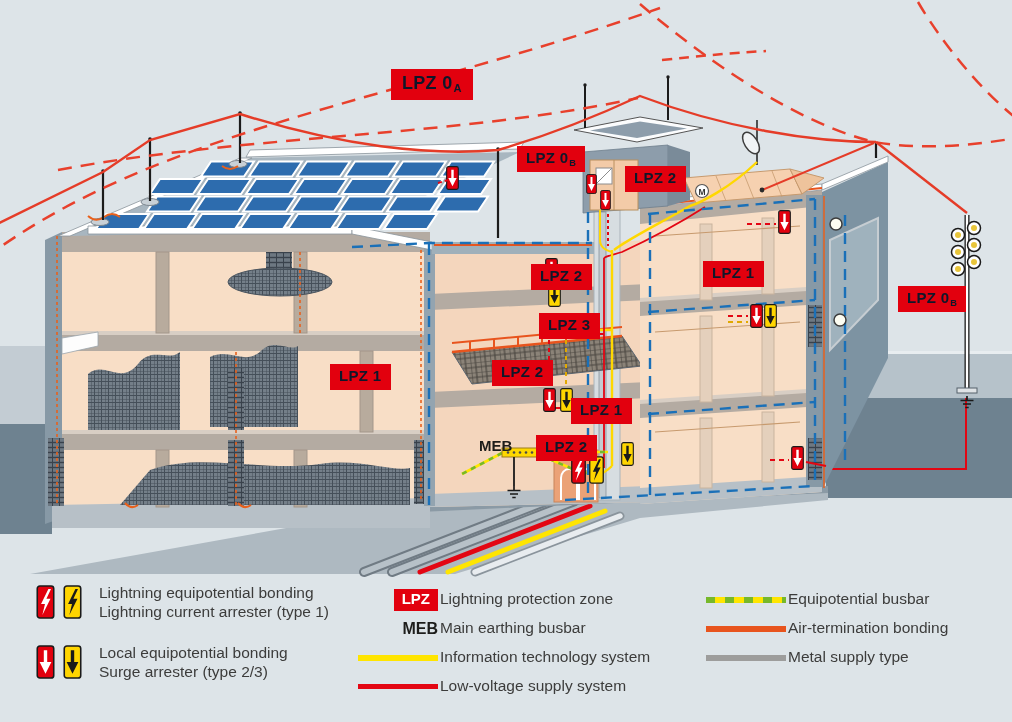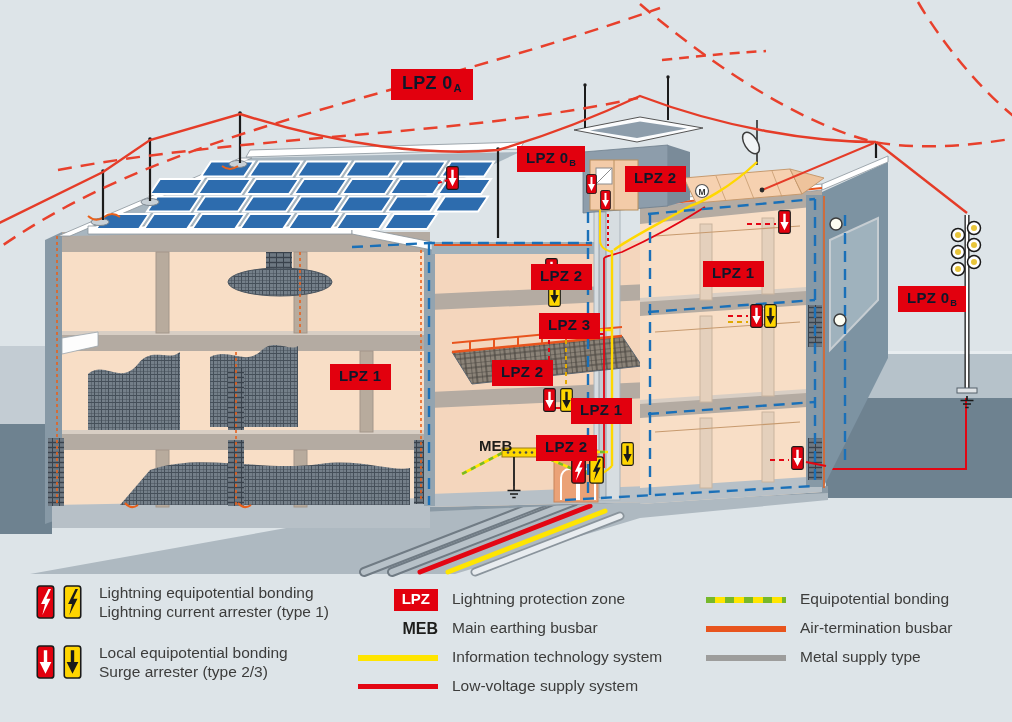--- a/index.html
+++ b/index.html
@@ -20,21 +20,21 @@
   .keycell .lpz-badge{background:#e2000e;color:#fff;font-weight:bold;font-size:15px;
                       padding:1px 8px 3px;text-align:right;}
   .keycell .meb-key{font-weight:bold;font-size:16px;color:#1d1d1b;}
   .sw{width:80px;}
   .sw-red{height:5px;background:#e30613;}
   .sw-yellow{height:6px;background:#ffe500;}
   .sw-equi{height:6px;background:repeating-linear-gradient(90deg,#76b82a 0 9px,#ffe500 9px 19px);}
   .sw-orange{height:6px;background:#e8541d;}
   .sw-gray{height:6px;background:#9d9d9c;}
   .sw-shield{height:5px;background:repeating-linear-gradient(90deg,#1a70b8 0 15px,transparent 15px 26px);}
-  .lbl{margin-left:14px;}
+  .lbl{margin-left:2px;}
   .arr-text div{white-space:nowrap;}
 </style>
 </head>
 <body>
 
 <div id="stage">
 
 <svg id="scene-svg" width="1012" height="722" viewBox="0 0 1012 722">
   <defs>
     <pattern id="mesh" width="7" height="7" patternUnits="userSpaceOnUse">
@@ -422,25 +422,25 @@
   </div>
   <div class="sw-row">
     <span class="sw sw-red"></span>
     <span class="lbl">Low-voltage supply system</span>
   </div>
 </div>
 
 <div class="legend-col" style="left:706px;top:585px;">
   <div class="sw-row">
     <span class="sw sw-equi"></span>
-    <span class="lbl">Equipotential bonding</span>
+    <span class="lbl">Equipotential busbar</span>
   </div>
   <div class="sw-row">
     <span class="sw sw-orange"></span>
-    <span class="lbl">Air-termination busbar</span>
+    <span class="lbl">Air-termination bonding</span>
   </div>
   <div class="sw-row">
     <span class="sw sw-gray"></span>
     <span class="lbl">Metal supply type</span>
   </div>
 </div>
 
 </div>
 
 </body></html>

